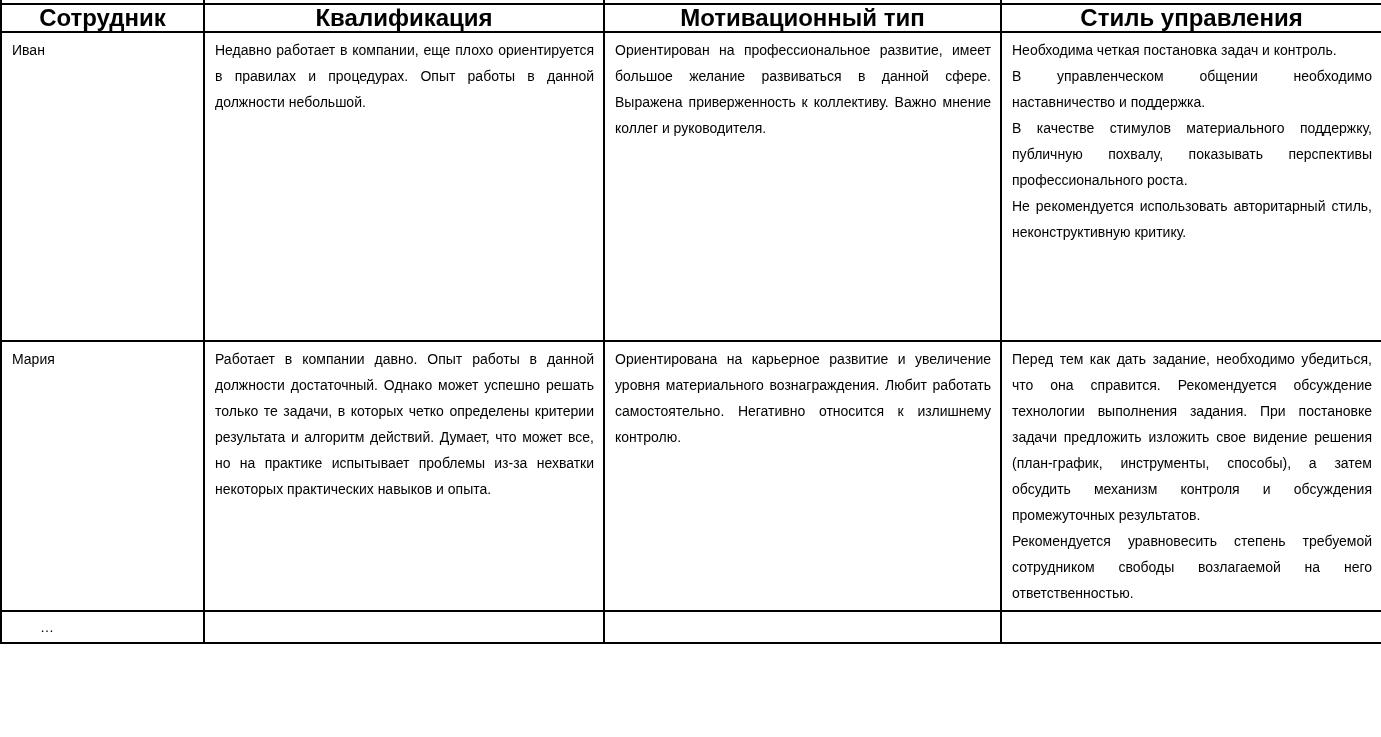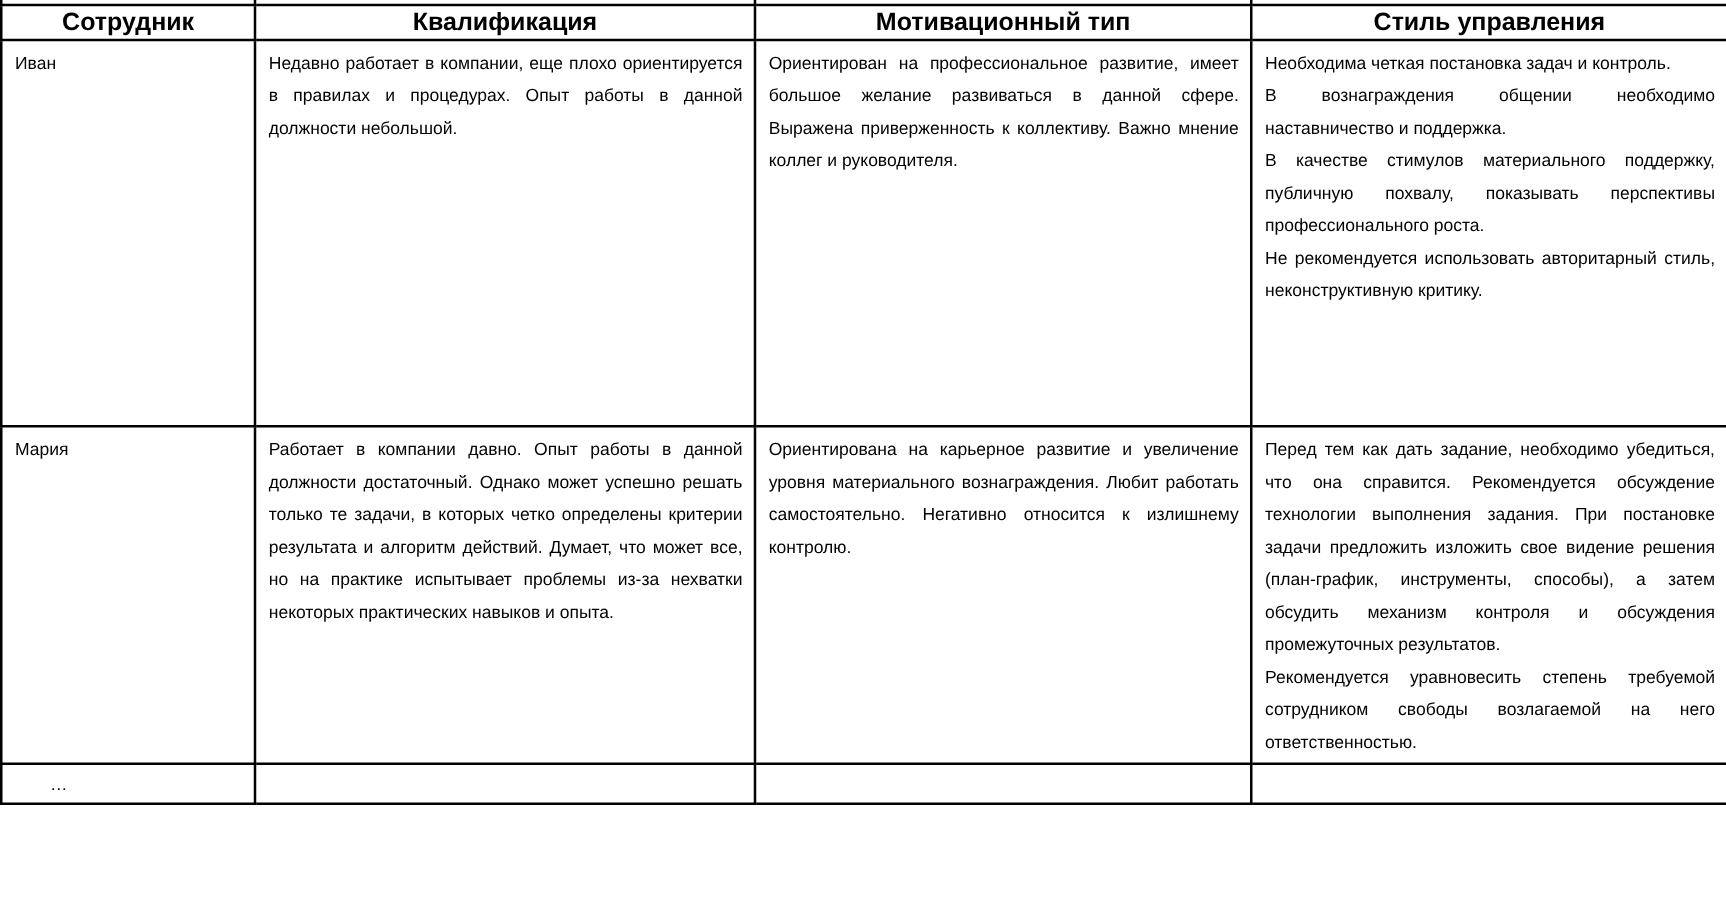--- a/index.html
+++ b/index.html
@@ -20,21 +20,21 @@
   .doc-table col.c2 { width: 400px; }
   .doc-table col.c3 { width: 397px; }
   .doc-table col.c4 { width: 381px; }
 
   .doc-table th, .doc-table td {
     border: 2px solid #000000;
     vertical-align: top;
     box-sizing: border-box;
   }
   .doc-table th {
-    font-size: 20px;
+    font-size: 24px;
     line-height: 24px;
     font-weight: bold;
     text-align: center;
     padding: 1px 4px;
     height: 27px;
   }
   .doc-table td.cell {
     font-size: 14px;
     line-height: 26px;
     padding: 4px 9px 4px 10px;
@@ -79,21 +79,21 @@
     <tr class="row-ivan">
       <td class="cell name-cell">Иван</td>
       <td class="cell">
         <div class="para">Недавно работает в компании, еще плохо ориентируется в правилах и процедурах. Опыт работы в данной должности небольшой.</div>
       </td>
       <td class="cell">
         <div class="para">Ориентирован на профессиональное развитие, имеет большое желание развиваться в данной сфере. Выражена приверженность к коллективу. Важно мнение коллег и руководителя.</div>
       </td>
       <td class="cell">
         <div class="para">Необходима четкая постановка задач и контроль.</div>
-        <div class="para">В вознаграждения общении необходимо наставничество и поддержка.</div>
+        <div class="para">В управленческом общении необходимо наставничество и поддержка.</div>
         <div class="para">В качестве стимулов материального поддержку, публичную похвалу, показывать перспективы профессионального роста.</div>
         <div class="para">Не рекомендуется использовать авторитарный стиль, неконструктивную критику.</div>
       </td>
     </tr>
 
     <tr class="row-maria">
       <td class="cell name-cell">Мария</td>
       <td class="cell">
         <div class="para">Работает в компании давно. Опыт работы в данной должности достаточный. Однако может успешно решать только те задачи, в которых четко определены критерии результата и алгоритм действий. Думает, что может все, но на практике испытывает проблемы из-за нехватки некоторых практических навыков и опыта.</div>
       </td>

